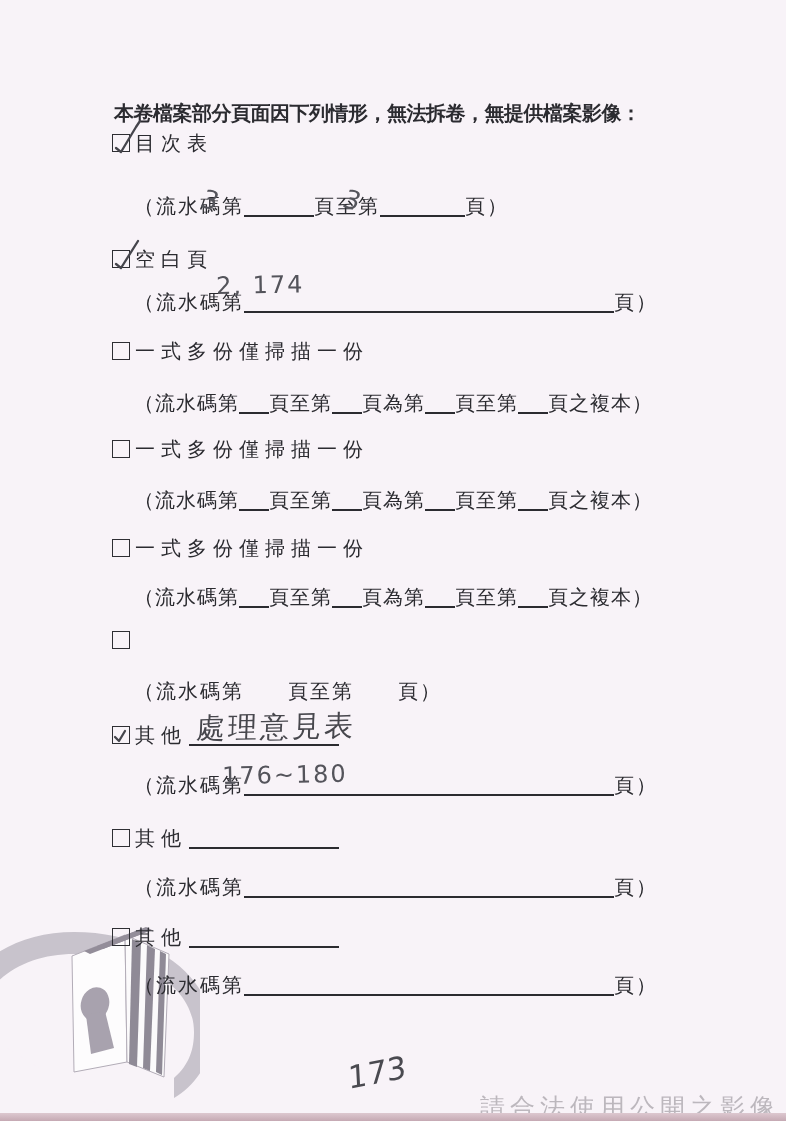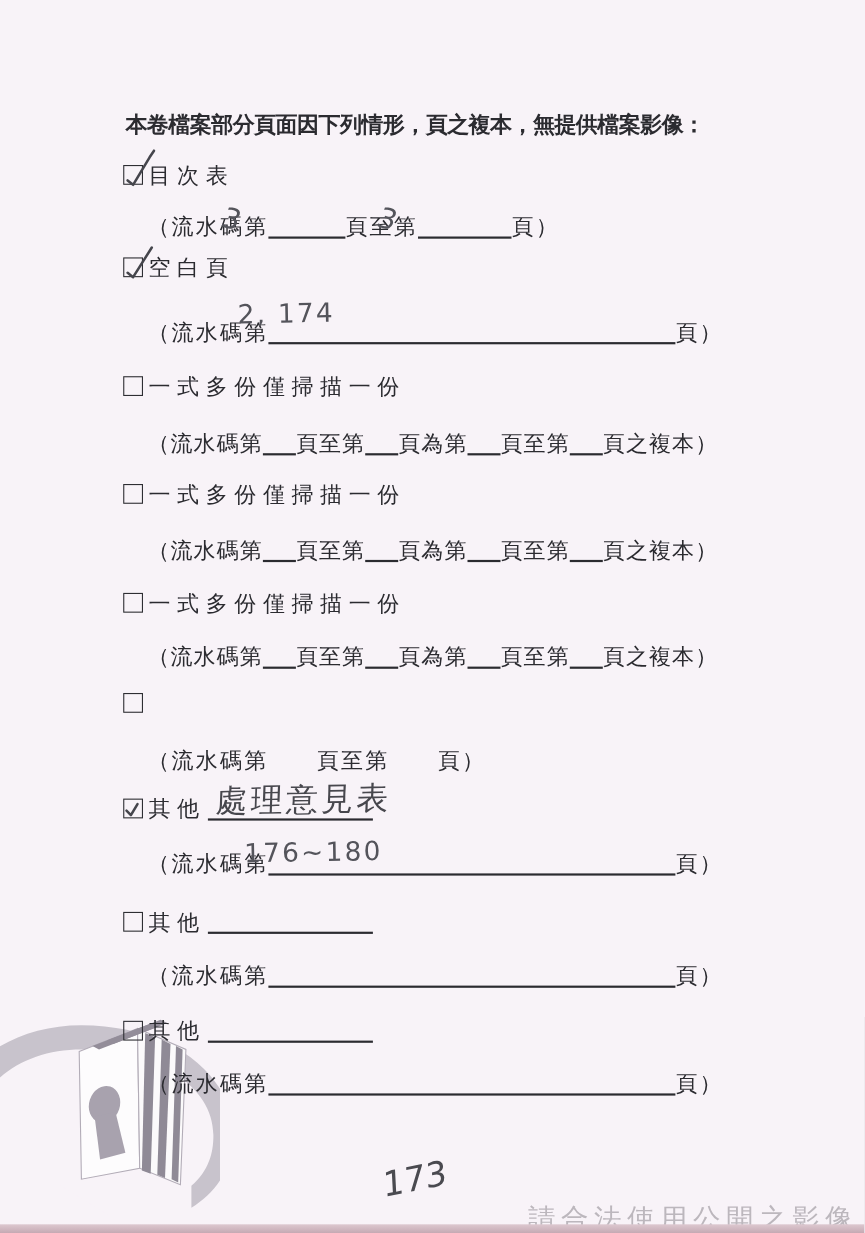--- a/index.html
+++ b/index.html
@@ -59,34 +59,34 @@
     <polygon points="153,31 161,35 156,157 149,154" fill="#8f8a96"></polygon>
     <polygon points="166,37 172,40 168,161 162,158" fill="#8f8a96"></polygon>
 
     <polygon points="90,37 142,17 148,20 96,40" fill="#938d99"></polygon>
     <polygon points="103,32 152,13 158,16 109,35" fill="#938d99"></polygon>
 
     <ellipse cx="101" cy="90" rx="14" ry="17" fill="#a8a2ae" transform="rotate(18 101 90)"></ellipse>
     <polygon points="92,101 111,97 120,134 97,140" fill="#a8a2ae"></polygon>
   </svg>
 
-  <div class="row title" style="top:100px">本卷檔案部分頁面因下列情形，頁之複本，無提供檔案影像：</div>
+  <div class="row title" style="top:100px">本卷檔案部分頁面因下列情形，無法拆卷，無提供檔案影像：</div>
 
-  <div class="row itemrow" style="top:146px">
+  <div class="row itemrow" style="top:130px">
     <span class="checkbox">
       <svg class="check-svg" width="36" height="38">
         <path d="M7 30 L12 34 L27 9 L31 3"></path>
       </svg>
     </span><span>目次表</span>
   </div>
   <div class="row serialrow short" style="top:193px">
     <span>（流水碼第</span><span class="blank w70"></span><span>頁至第</span><span class="blank w85"></span><span>頁）</span>
   </div>
 
-  <div class="row itemrow" style="top:230px">
+  <div class="row itemrow" style="top:246px">
     <span class="checkbox">
       <svg class="check-svg" width="36" height="38">
         <path d="M7 30 L12 34 L29 7"></path>
       </svg>
     </span><span>空白頁</span>
   </div>
   <div class="row serialrow short" style="top:289px">
     <span>（流水碼第</span><span class="blank w370"></span><span>頁）</span>
   </div>
 

